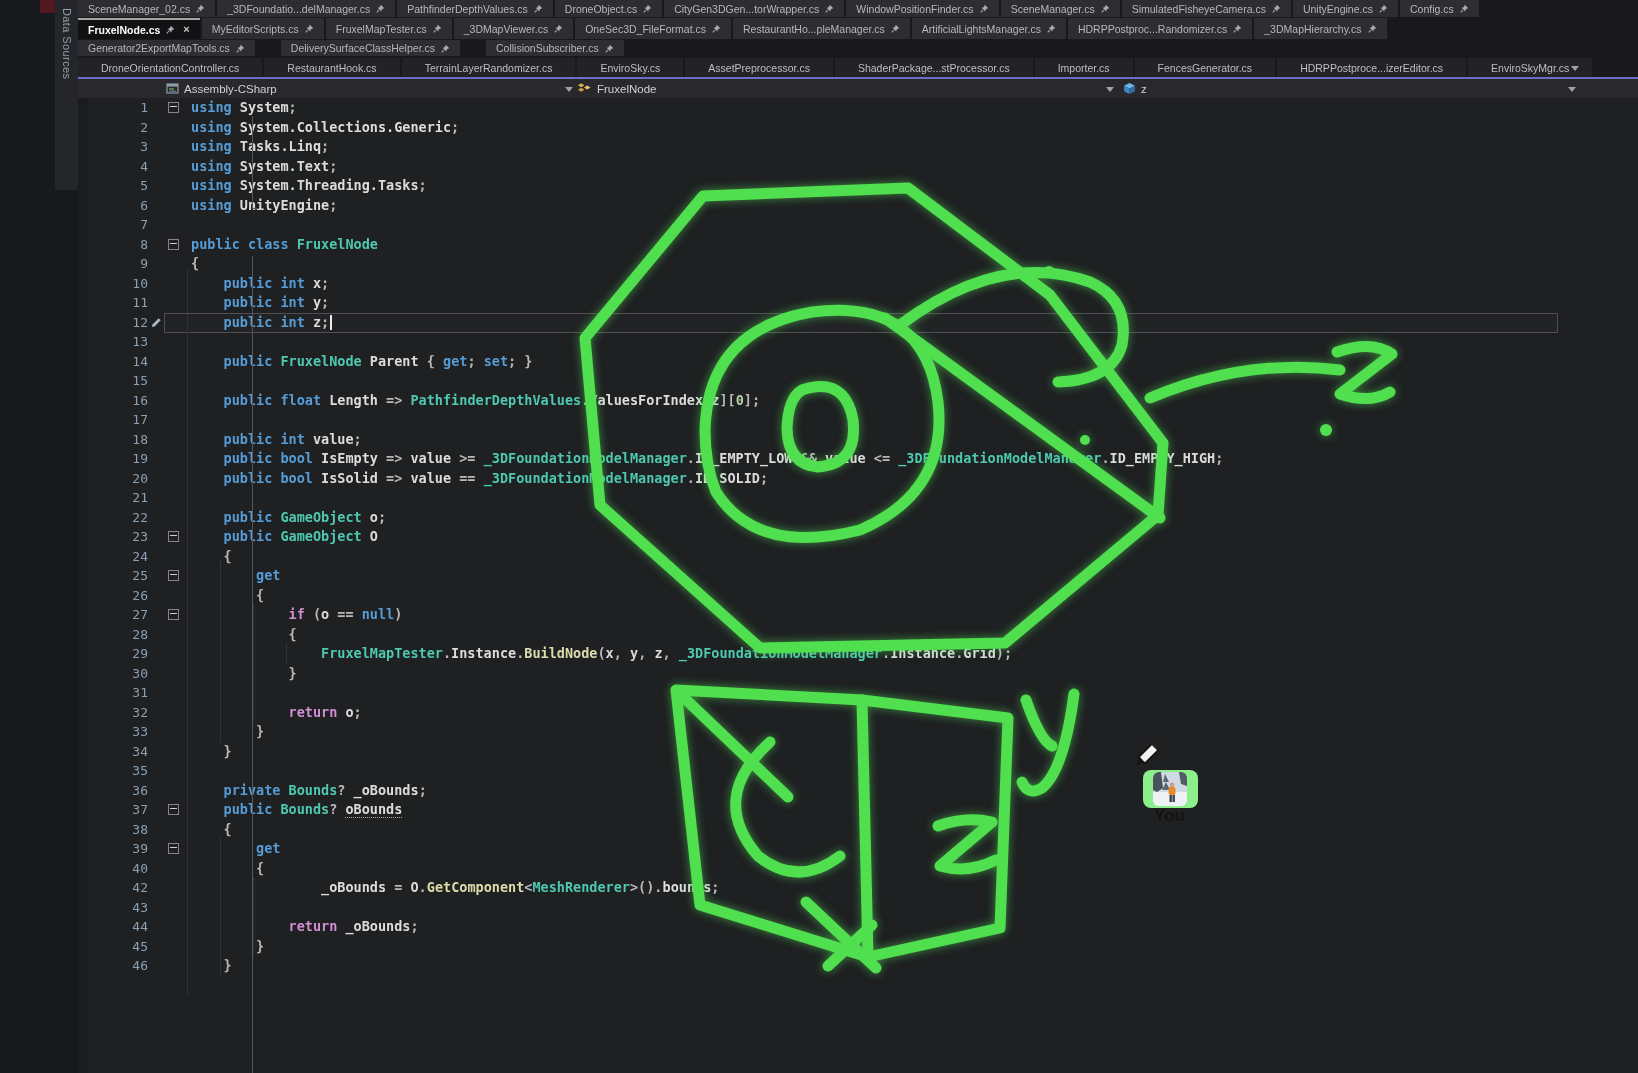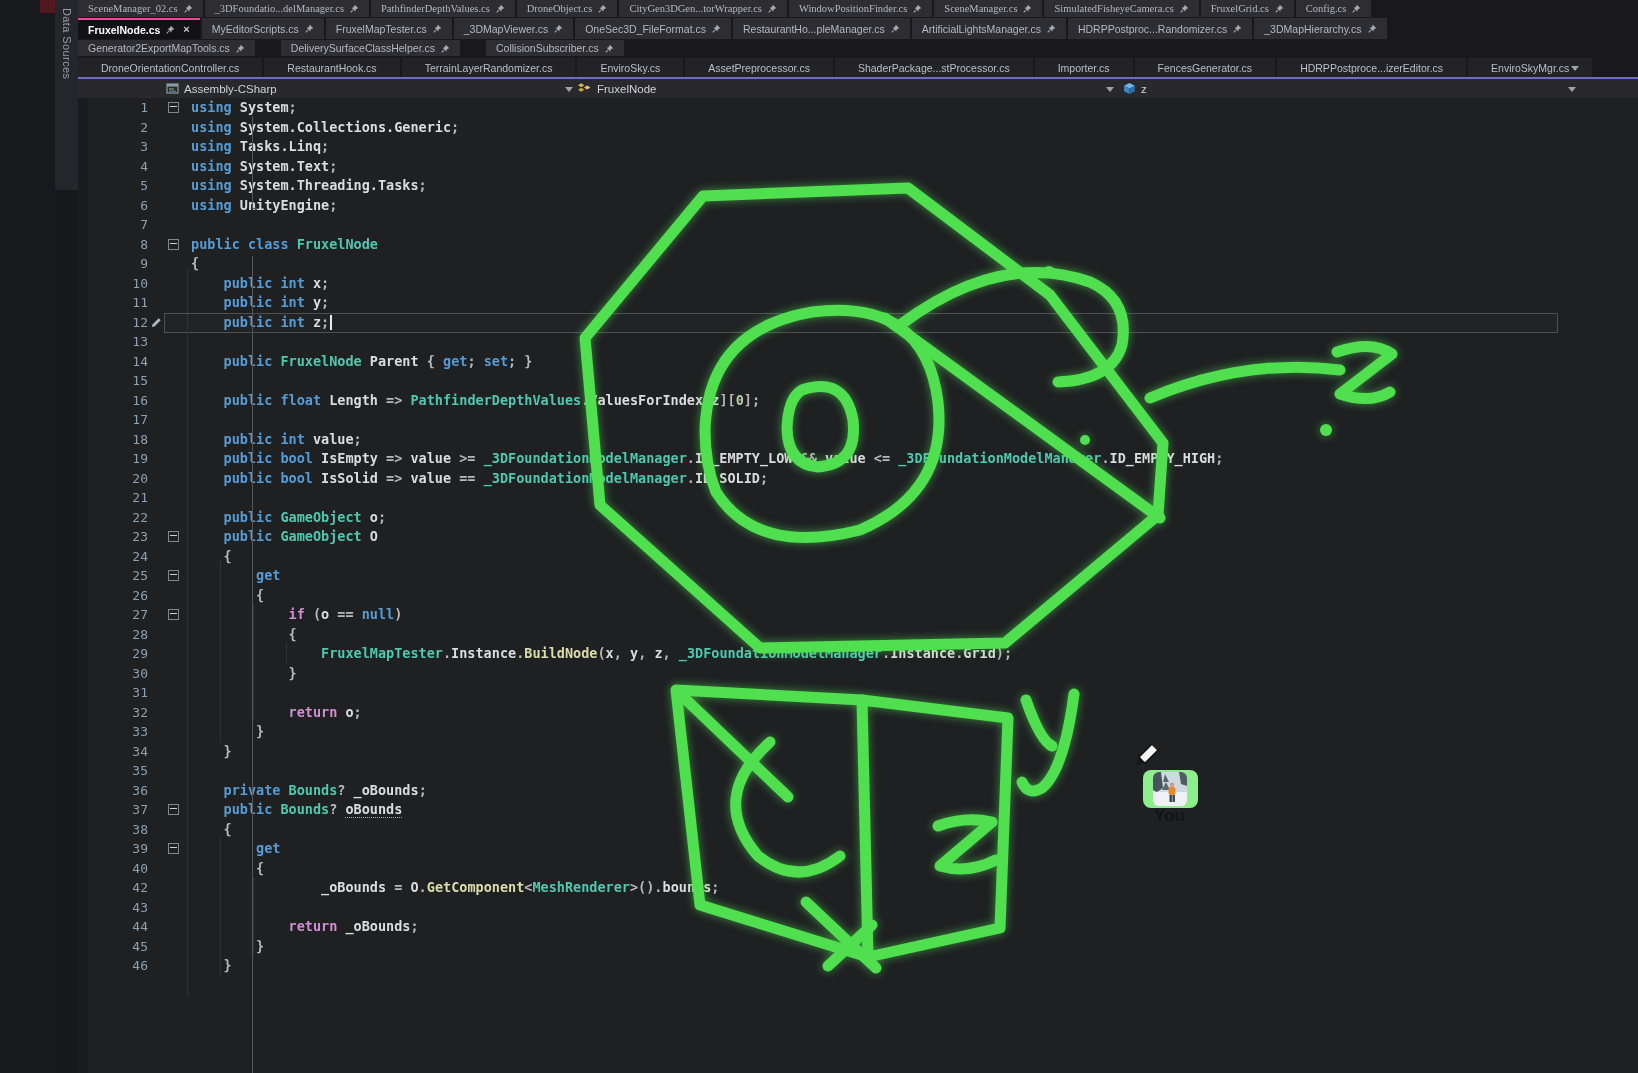--- a/index.html
+++ b/index.html
@@ -10,29 +10,29 @@
   .left-dock{position:absolute;left:0;top:0;width:55px;height:1073px;background:#17191c;}
   .red-patch{position:absolute;left:40px;top:0;width:38px;height:13px;background:#521820;}
   .ds-tab{position:absolute;left:55px;top:0;width:23px;height:190px;background:#24262b;
           color:#979ca3;font-size:11px;writing-mode:vertical-rl;display:flex;align-items:center;
           padding-top:8px;box-sizing:border-box;letter-spacing:.4px;}
   .ds-col{position:absolute;left:55px;top:190px;width:23px;height:883px;background:#161819;}
 
   
   .top-strip{position:absolute;left:78px;top:0;width:1560px;height:79px;background:#19191c;}
   .tab-row{position:absolute;left:78px;display:flex;align-items:stretch;}
-  .row1{top:0;height:17px;font-family:Liberation Serif, serif;}
+  .row1{top:0;height:17px;}
   .row2{top:18px;height:21px;}
   .row3{top:40px;height:16px;}
   .row4{top:58px;height:19px;}
   .tab{display:inline-flex;align-items:center;gap:6px;background:#2d2d32;color:#b5b8bd;
        font-size:10.5px;padding:0 10px;margin-right:2px;white-space:nowrap;}
   .row3 .tab{margin-right:26px;}
   .row4 .tab{background:#232327;padding:0 23px;color:#bcbfc4;}
-  .tab.active{background:#121215;color:#ffffff;font-weight:bold;border-top:2px solid #ec4899;}
+  .tab.active{background:#121215;color:#ffffff;font-weight:bold;border-top:2px solid #a3a3a3;}
   .pin{width:9px;height:9px;flex:0 0 auto;color:#a9acb1;}
   .close{font-size:11px;color:#cccccc;line-height:1;margin-left:2px;}
   .accent-line{position:absolute;left:78px;top:77px;width:1560px;height:2px;background:#6f6cc8;}
   .chev{width:0;height:0;border-left:4px solid transparent;border-right:4px solid transparent;
         border-top:5px solid #9fa2a6;position:absolute;}
 
   
   .navbar{position:absolute;left:78px;top:79px;width:1560px;height:19px;background:#29292d;
           color:#ced1d5;font-size:11.5px;text-align:right;}
   .navbar .seg{position:absolute;top:0;height:19px;display:flex;align-items:center;gap:5px;}
@@ -132,21 +132,21 @@
         </svg>
       </div>
       <div class="tab">
         <span class="tlabel">SimulatedFisheyeCamera.cs</span>
         <svg class="pin" viewBox="0 0 10 10">
           <path d="M5.3 0.8 9.2 4.7 7.5 5.2 6.2 6.5 5.8 8.2 1.8 4.2 3.5 3.8 4.8 2.5Z" fill="currentColor"></path>
           <path d="M3.2 6.8 0.8 9.2" stroke="currentColor" stroke-width="1.2" fill="none"></path>
         </svg>
       </div>
       <div class="tab">
-        <span class="tlabel">FruxelGrid.cs</span>
+        <span class="tlabel">UnityEngine.cs</span>
         <svg class="pin" viewBox="0 0 10 10">
           <path d="M5.3 0.8 9.2 4.7 7.5 5.2 6.2 6.5 5.8 8.2 1.8 4.2 3.5 3.8 4.8 2.5Z" fill="currentColor"></path>
           <path d="M3.2 6.8 0.8 9.2" stroke="currentColor" stroke-width="1.2" fill="none"></path>
         </svg>
       </div>
       <div class="tab">
         <span class="tlabel">Config.cs</span>
         <svg class="pin" viewBox="0 0 10 10">
           <path d="M5.3 0.8 9.2 4.7 7.5 5.2 6.2 6.5 5.8 8.2 1.8 4.2 3.5 3.8 4.8 2.5Z" fill="currentColor"></path>
           <path d="M3.2 6.8 0.8 9.2" stroke="currentColor" stroke-width="1.2" fill="none"></path>

